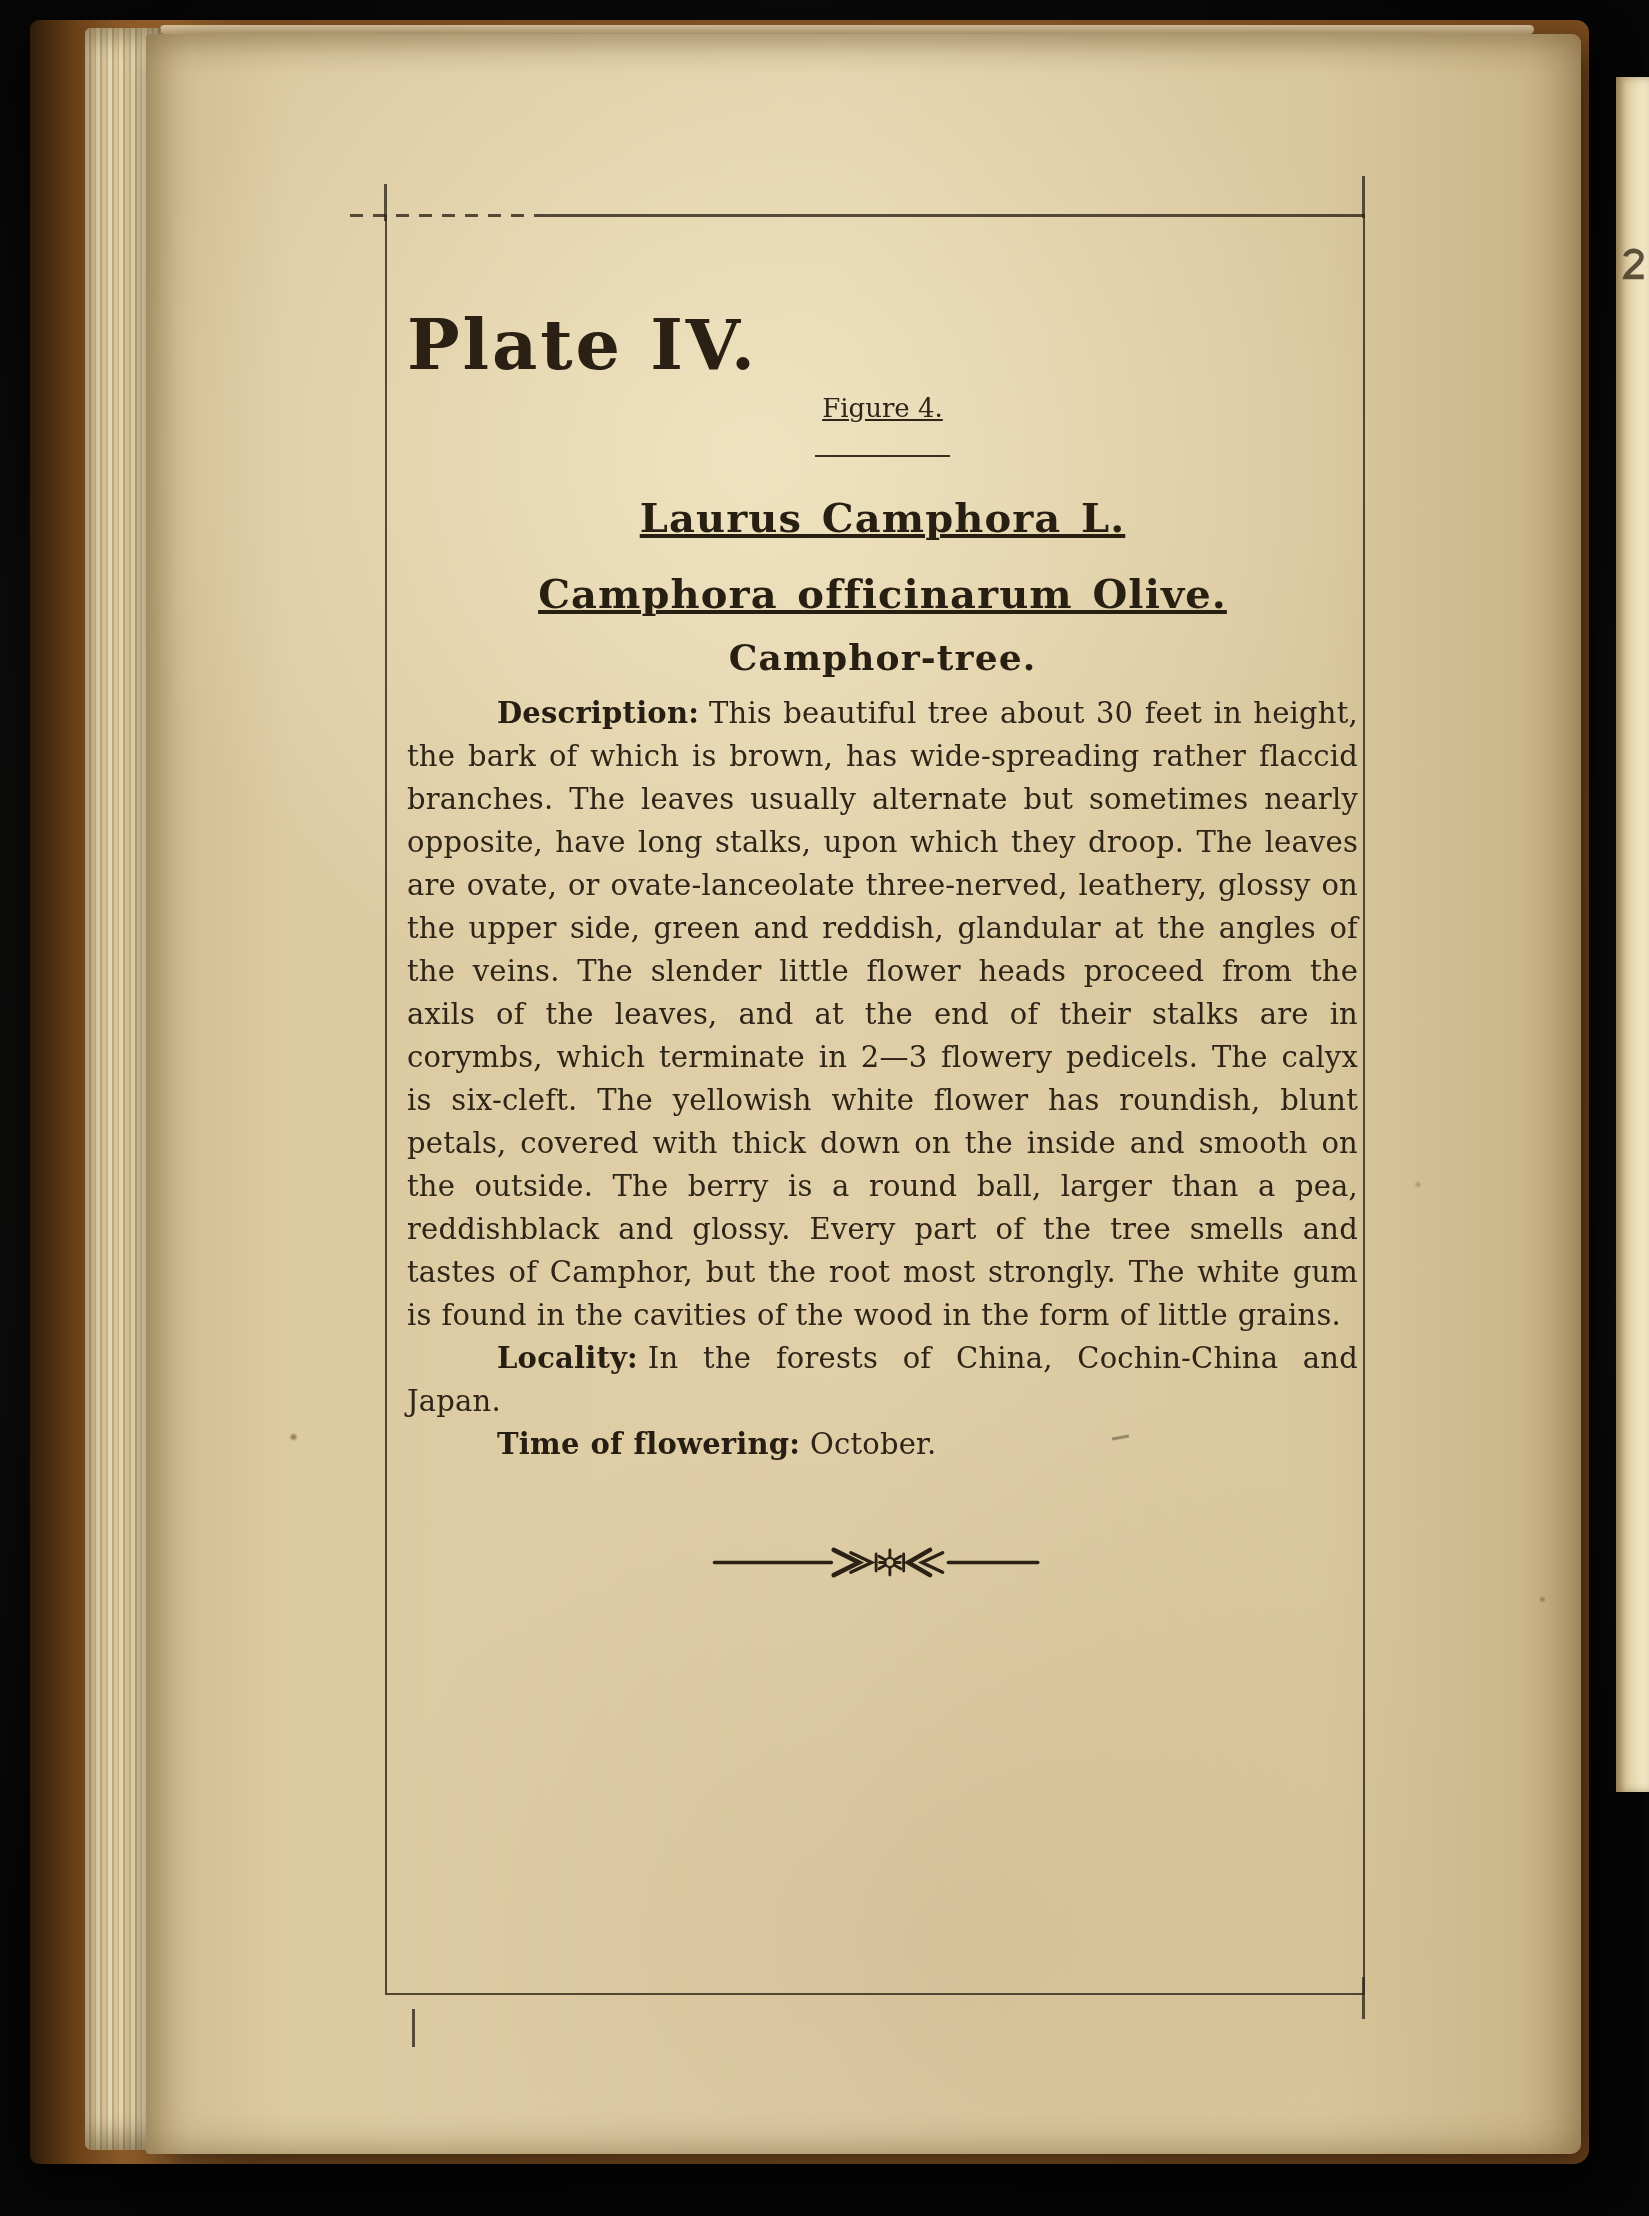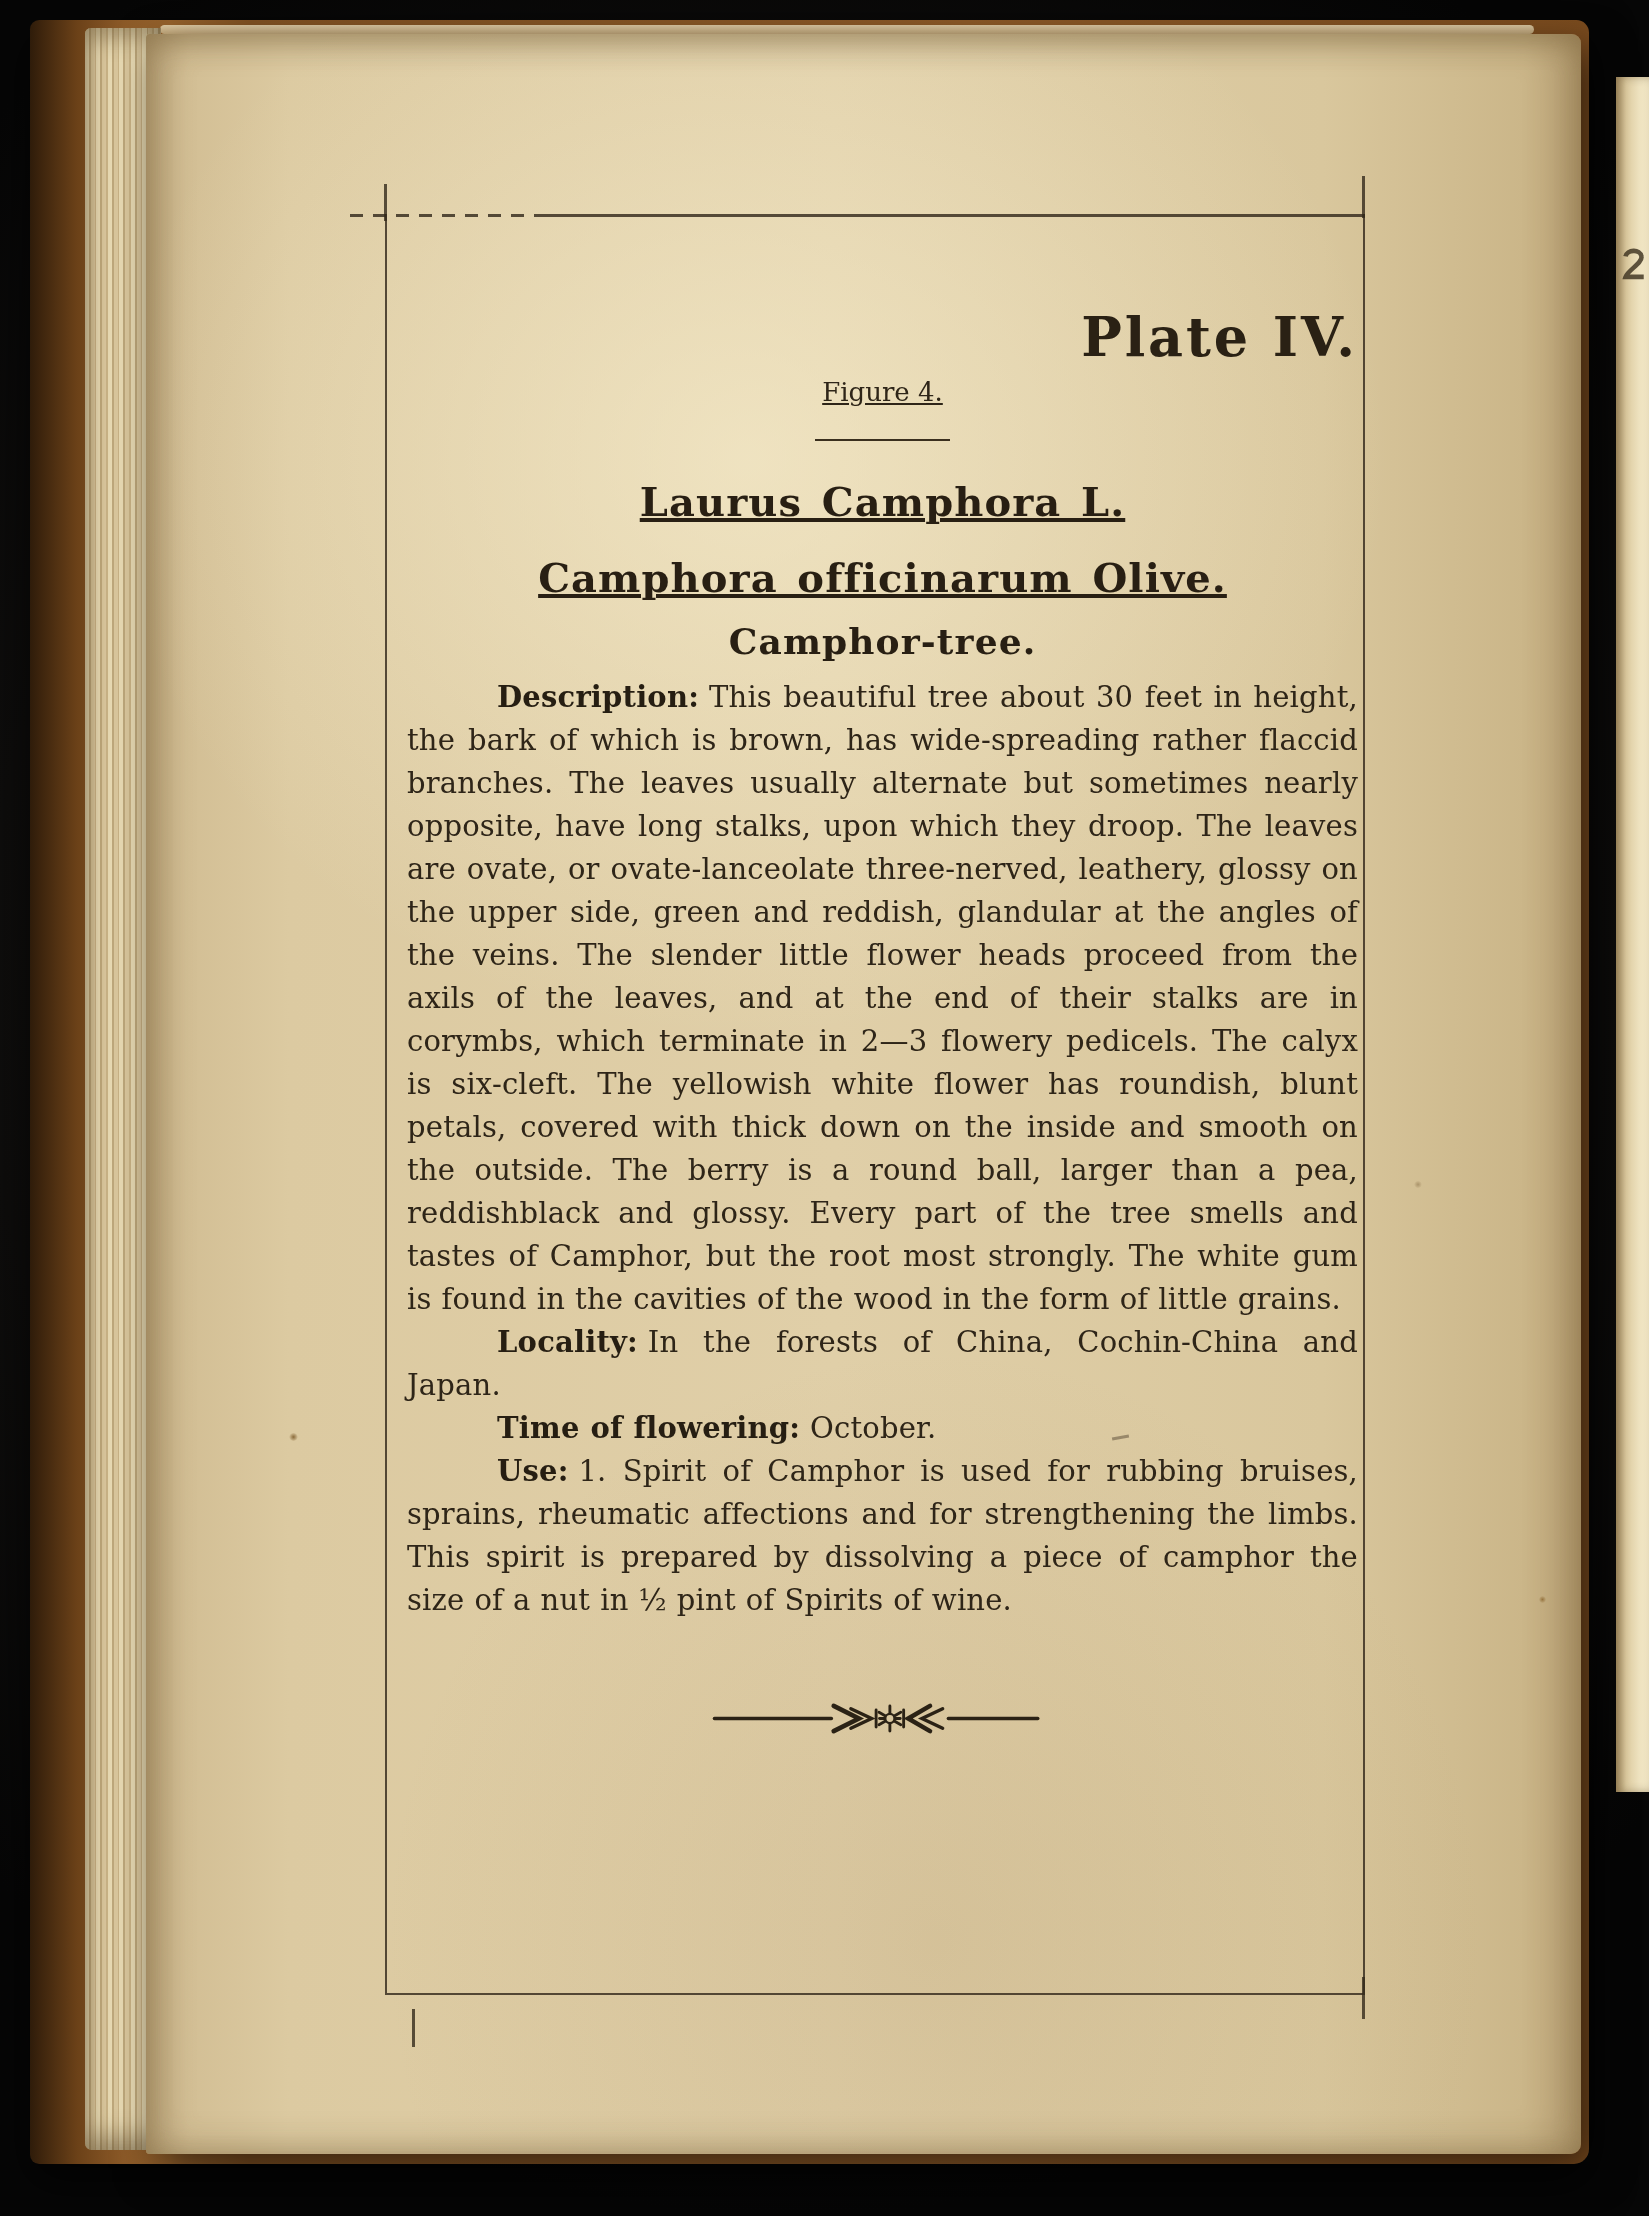--- a/index.html
+++ b/index.html
@@ -78,22 +78,22 @@
   .mark-dash {
     position: absolute; left: 966px; top: 1402px; width: 17px; height: 2.9px;
     background: rgba(70,58,40,.45); transform: rotate(-10deg);
   }
   
   .content {
     position: absolute; left: 261px; top: 219px; width: 951px;
     color: #2e2518;
   }
   .plate-title {
-    margin: 57px 0 15px; text-align: right;
-    font-size: 54px; line-height: 1; font-weight: 700;
+    margin: 57px 0 15px; text-align: left;
+    font-size: 70px; line-height: 1; font-weight: 700;
     letter-spacing: 2.9px; color: #2a2114;
   }
   .figure-caption { margin: 0; text-align: center; font-size: 26px; line-height: 1; text-decoration: underline; }
   .rule { width: 135px; height: 0; border-top: 2.9px solid #3a2f1e; margin: 34px auto 0; }
   .species {
     margin: 41px 0 0; text-align: center;
     font-size: 40px; line-height: 1; font-weight: 700;
     letter-spacing: 1.1px; word-spacing: 4.6px; color: #281f13; text-decoration: underline;
   }
   .species.second { margin-top: 36px; }
@@ -152,21 +152,20 @@
       <h2 class="species">Laurus Camphora L.</h2>
       <h2 class="species second">Camphora officinarum Olive.</h2>
       <h3 class="common-name">Camphor-tree.</h3>
 
       <p class="par indent first"><span class="lbl">Description:</span><span>This beautiful tree about 30 feet in height, the bark of which is brown, has wide-spreading rather flaccid branches. The leaves usually alternate but sometimes nearly opposite, have long stalks, upon which they droop. The leaves are ovate, or ovate-lanceolate three-nerved, leathery, glossy on the upper side, green and reddish, glandular at the angles of the veins. The slender little flower heads proceed from the axils of the leaves, and at the end of their stalks are in corymbs, which terminate in 2—3 flowery pedicels. The calyx is six-cleft. The yellowish white flower has roundish, blunt petals, covered with thick down on the inside and smooth on the outside. The berry is a round ball, larger than a pea, reddishblack and glossy. Every part of the tree smells and tastes of Camphor, but the root most strongly. The white gum is found in the cavities of the wood in the form of little grains.</span></p>
 
       <p class="par indent"><span class="lbl">Locality:</span><span>In the forests of China, Cochin-China and Japan.</span></p>
 
       <p class="par indent"><span class="lbl">Time of flowering:</span><span>October.</span></p>
 
-      <p class="par indent"><span class="lbl">Use:</span><span>1. Spirit of Camphor is used for rubbing bruises, sprains, rheumatic affections and for strengthening the limbs. This spirit is prepared by dissolving a piece of camphor the size of a nut in ½ pint of Spirits of wine.</span></p>
 
 
       <div class="ornament">
         <svg width="344" height="45" viewBox="0 0 600 78" aria-hidden="true">
           <g stroke="#2b2215" fill="none" stroke-linecap="round">
             <path d="M6 39 H210" stroke-width="6"></path>
             <path d="M214 17 L258 39 L214 61" stroke-width="8"></path>
             <path d="M244 22 L280 39 L244 56" stroke-width="6"></path>
             <path d="M288 24 V54" stroke-width="5"></path>
             <path d="M312 17 V61" stroke-width="5"></path>

